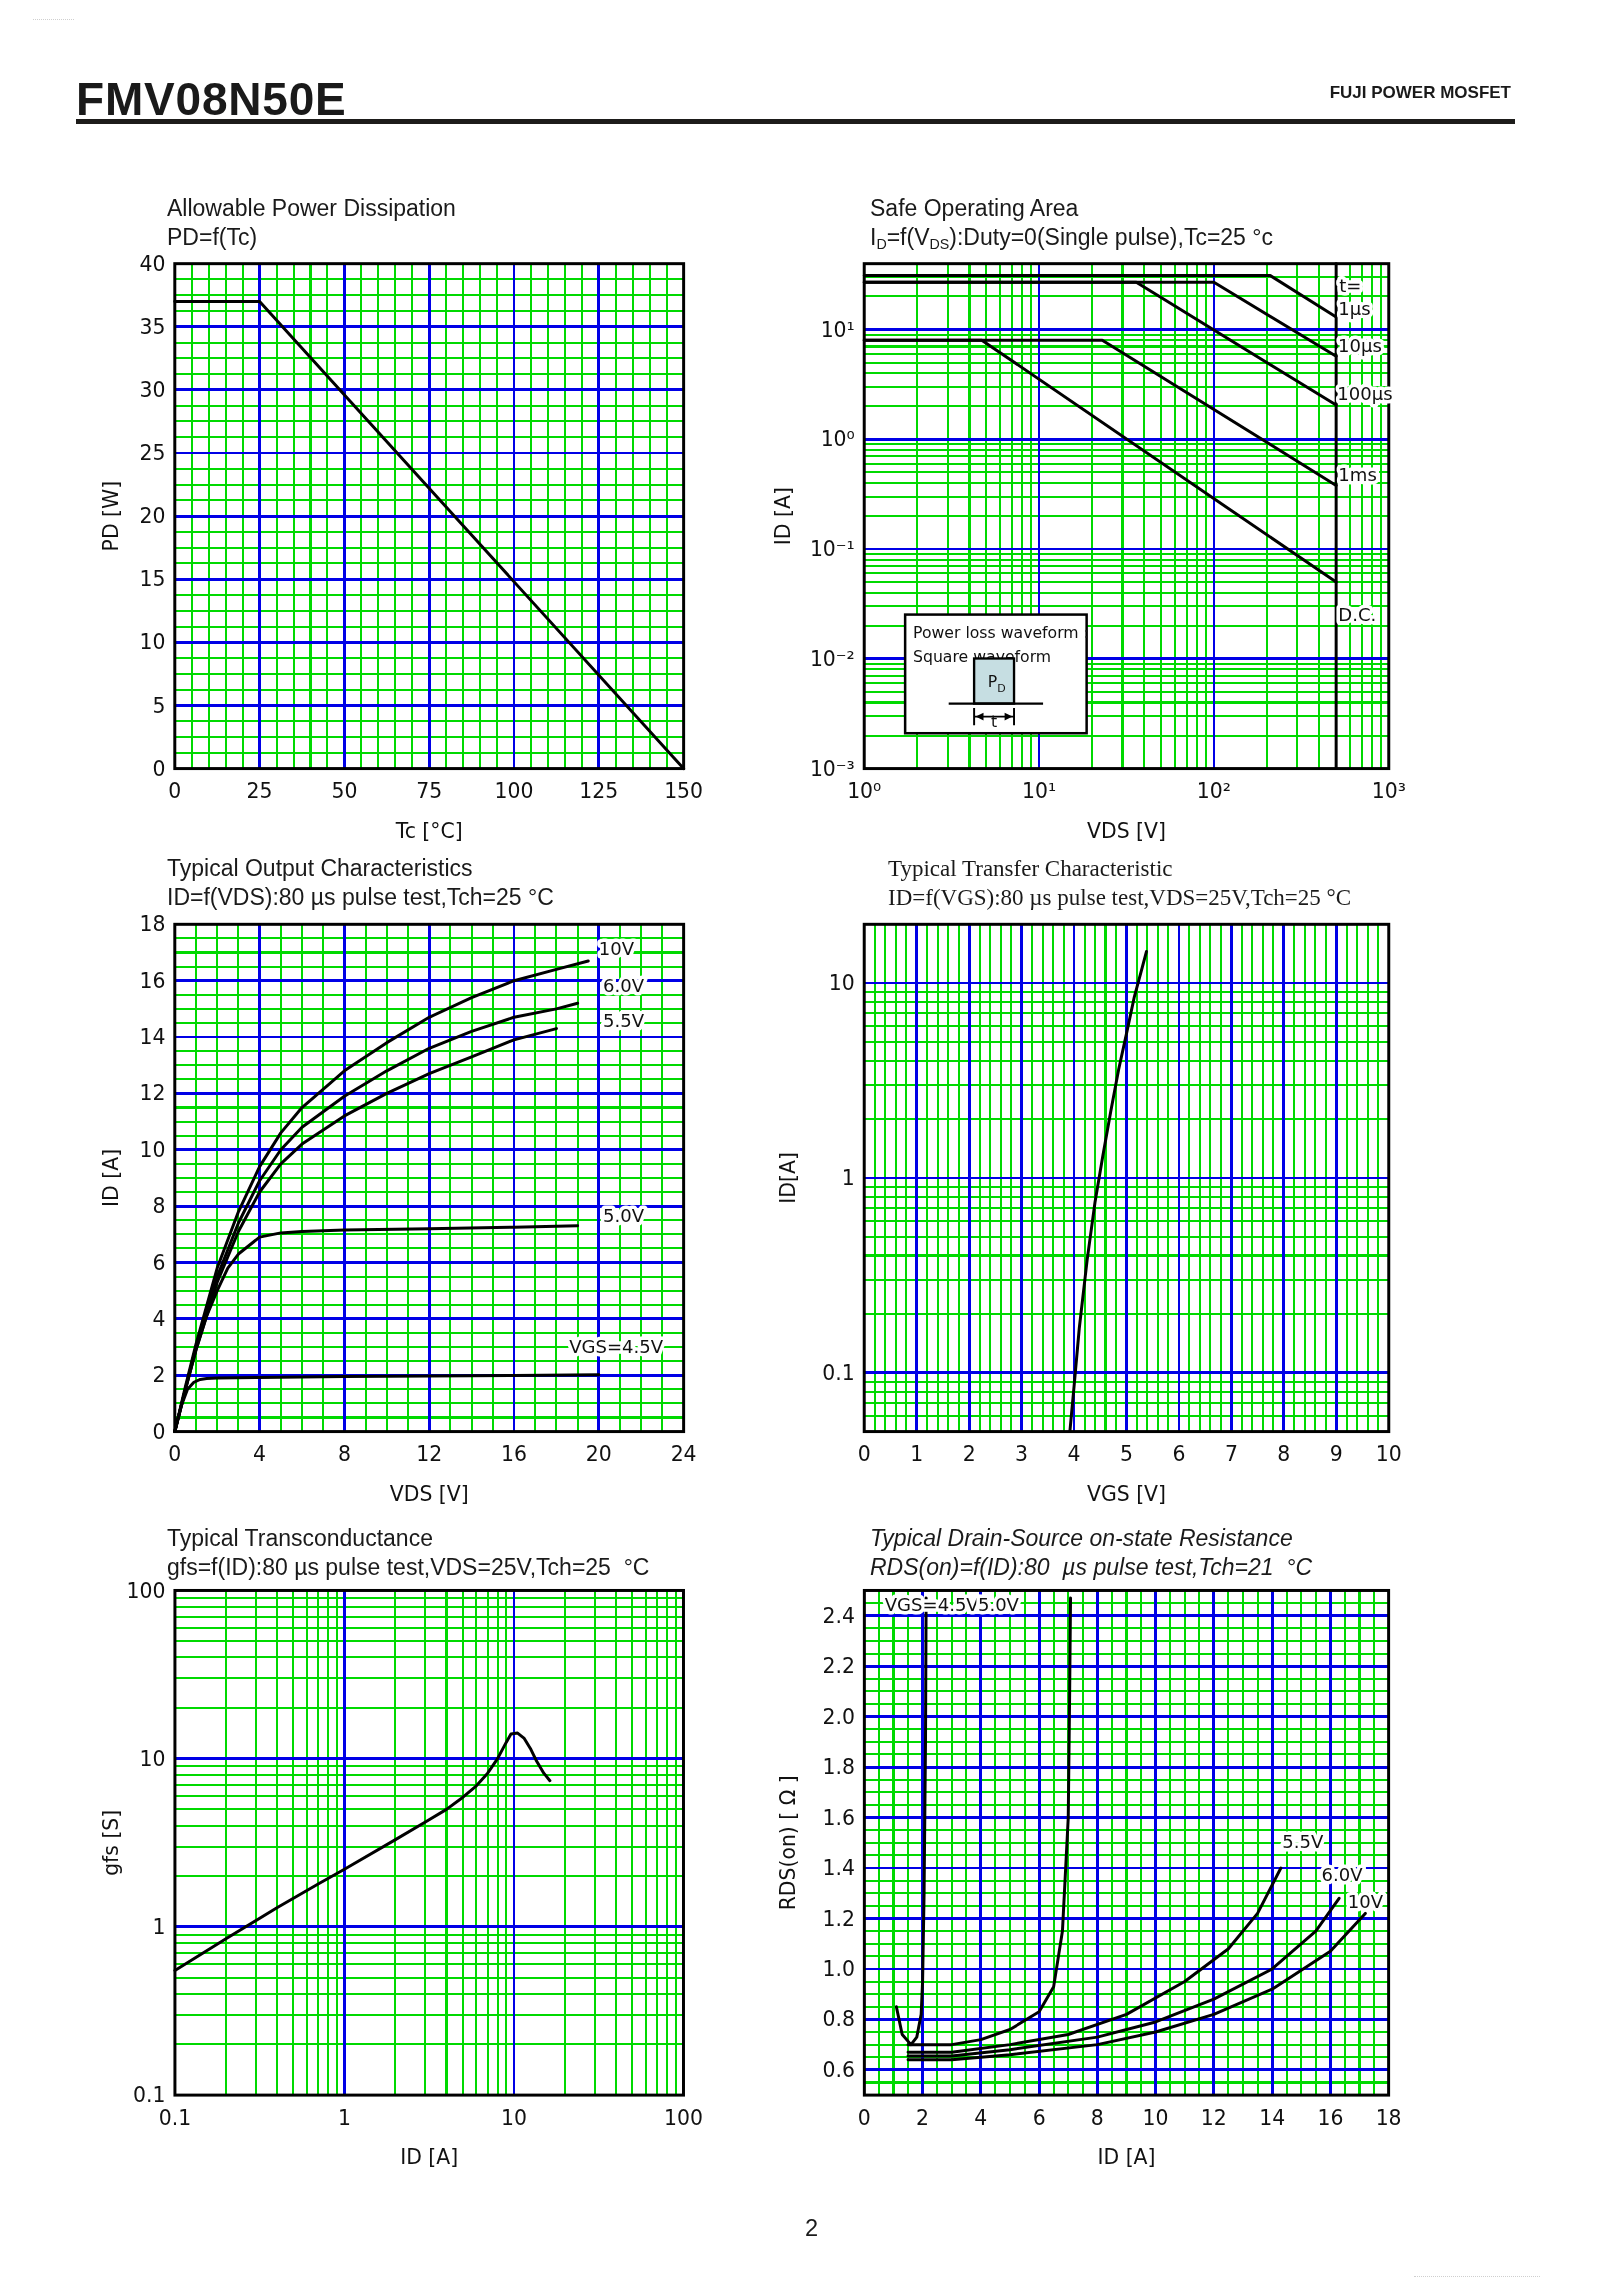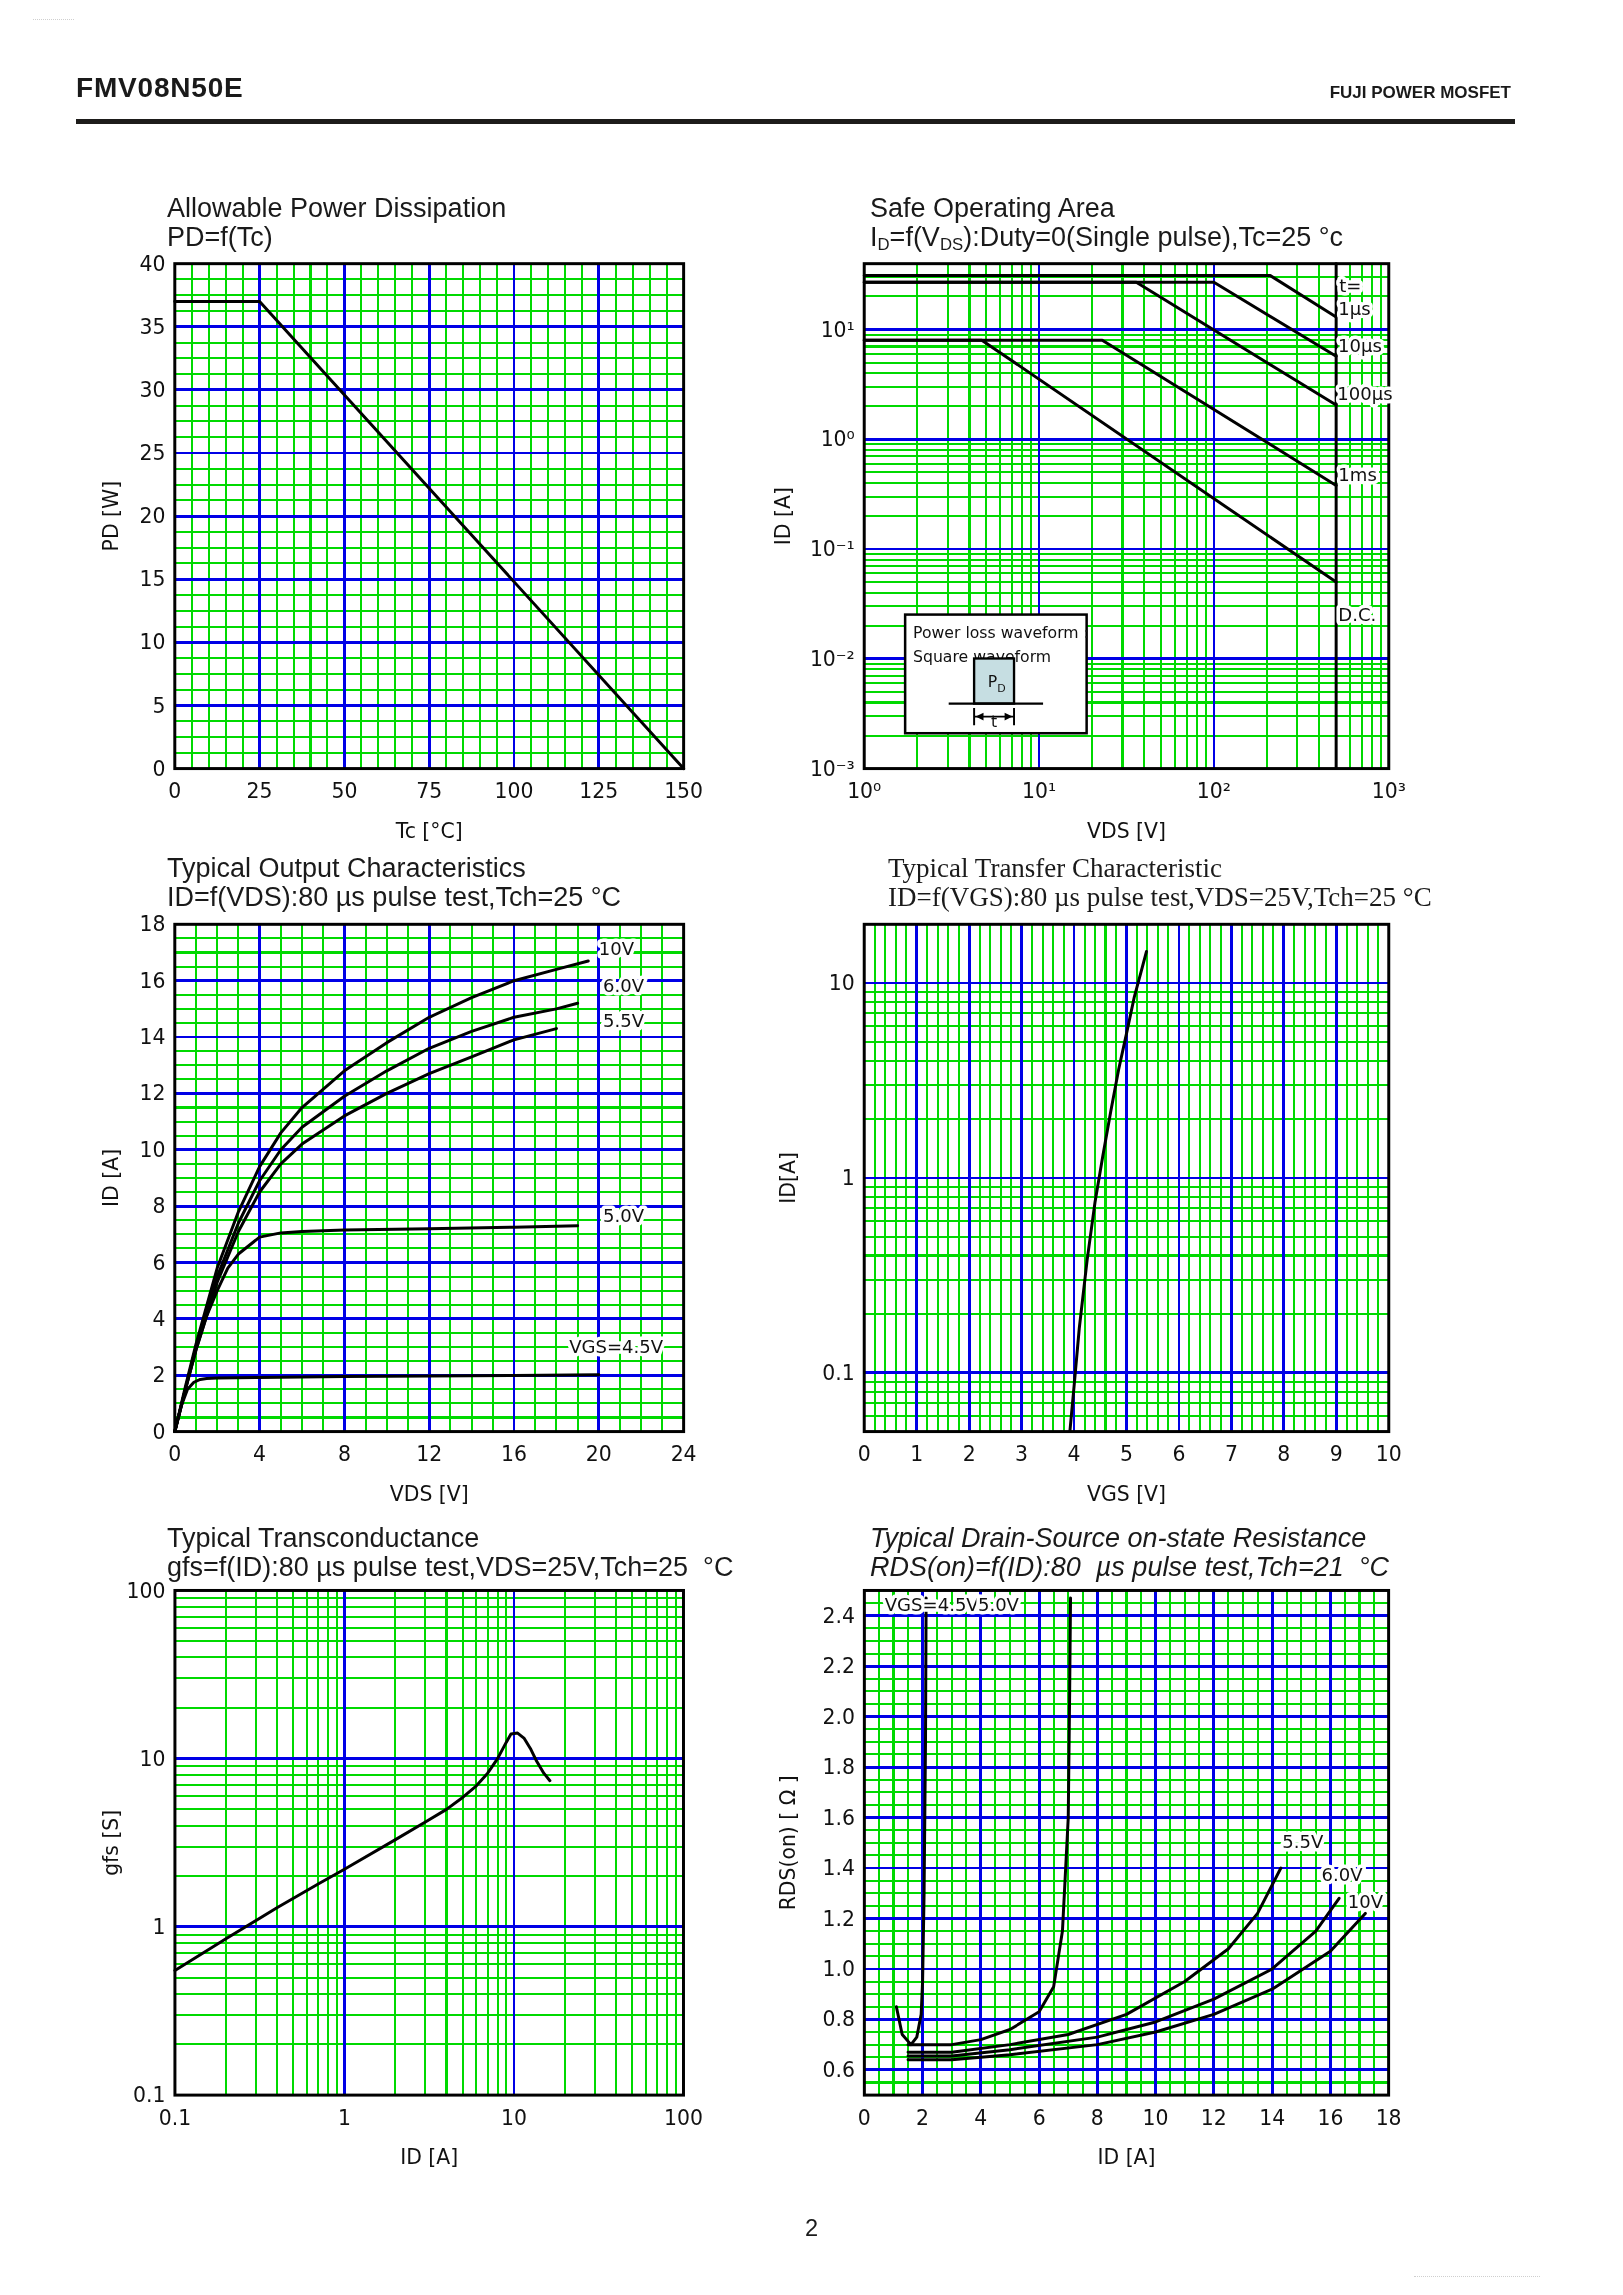--- a/index.html
+++ b/index.html
@@ -1,24 +1,24 @@
 <!DOCTYPE html>
 <html style="font-size:12.6px"><head>
 <meta charset="utf-8">
 <style>
   html,body{margin:0;padding:0;}
   body{
     width:1623px;height:2295px;position:relative;background:#ffffff;
     font-family:"Liberation Sans",sans-serif;color:#1a1a1a;overflow:hidden;
   }
-  .doc-title{position:absolute;left:76px;top:72px;font-size:28px;font-weight:bold;letter-spacing:0.8px;}
+  .doc-title{position:absolute;left:76px;top:72px;font-size:46px;font-weight:bold;letter-spacing:0.8px;}
   .brand{position:absolute;right:112px;top:83px;font-size:17px;font-weight:bold;}
   .rule{position:absolute;left:76px;top:119px;width:1439px;height:4.7px;background:#1d1c1a;}
   .chart-title{position:absolute;}
-  .ct1,.ct2{font-size:27px;line-height:29px;white-space:pre;}
+  .ct1,.ct2{font-size:23px;line-height:29px;white-space:pre;}
   .sub{font-size:0.62em;vertical-align:-0.25em;}
   svg.chart-svg{position:absolute;overflow:visible;}
   text{font-family:"DejaVu Sans","Liberation Sans",sans-serif;}
   .tick{font-size:26px;fill:#111;}
   .axlab{font-size:26px;fill:#111;}
   .clabel{font-size:23px;fill:#111;paint-order:stroke;stroke:#ffffff;stroke-width:9px;stroke-linejoin:round;}
   .ins{font-size:20px;fill:#111;}
   .page-num{position:absolute;left:0;top:2215px;width:1623px;text-align:center;font-size:23.6px;}
   .artifact{position:absolute;border-top:1.6px dotted #bcbcbc;opacity:.7;}
 </style>

